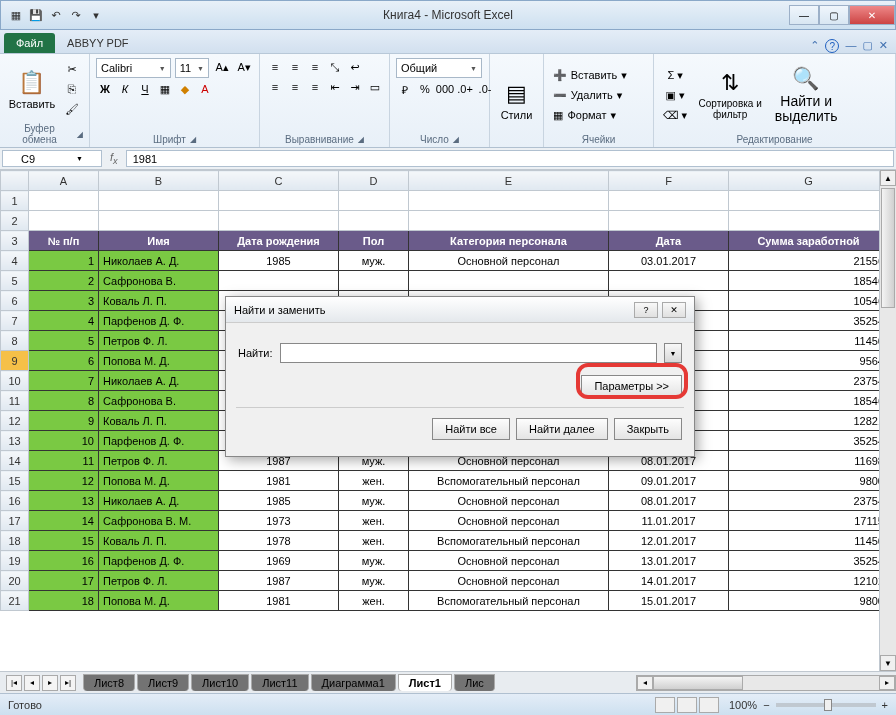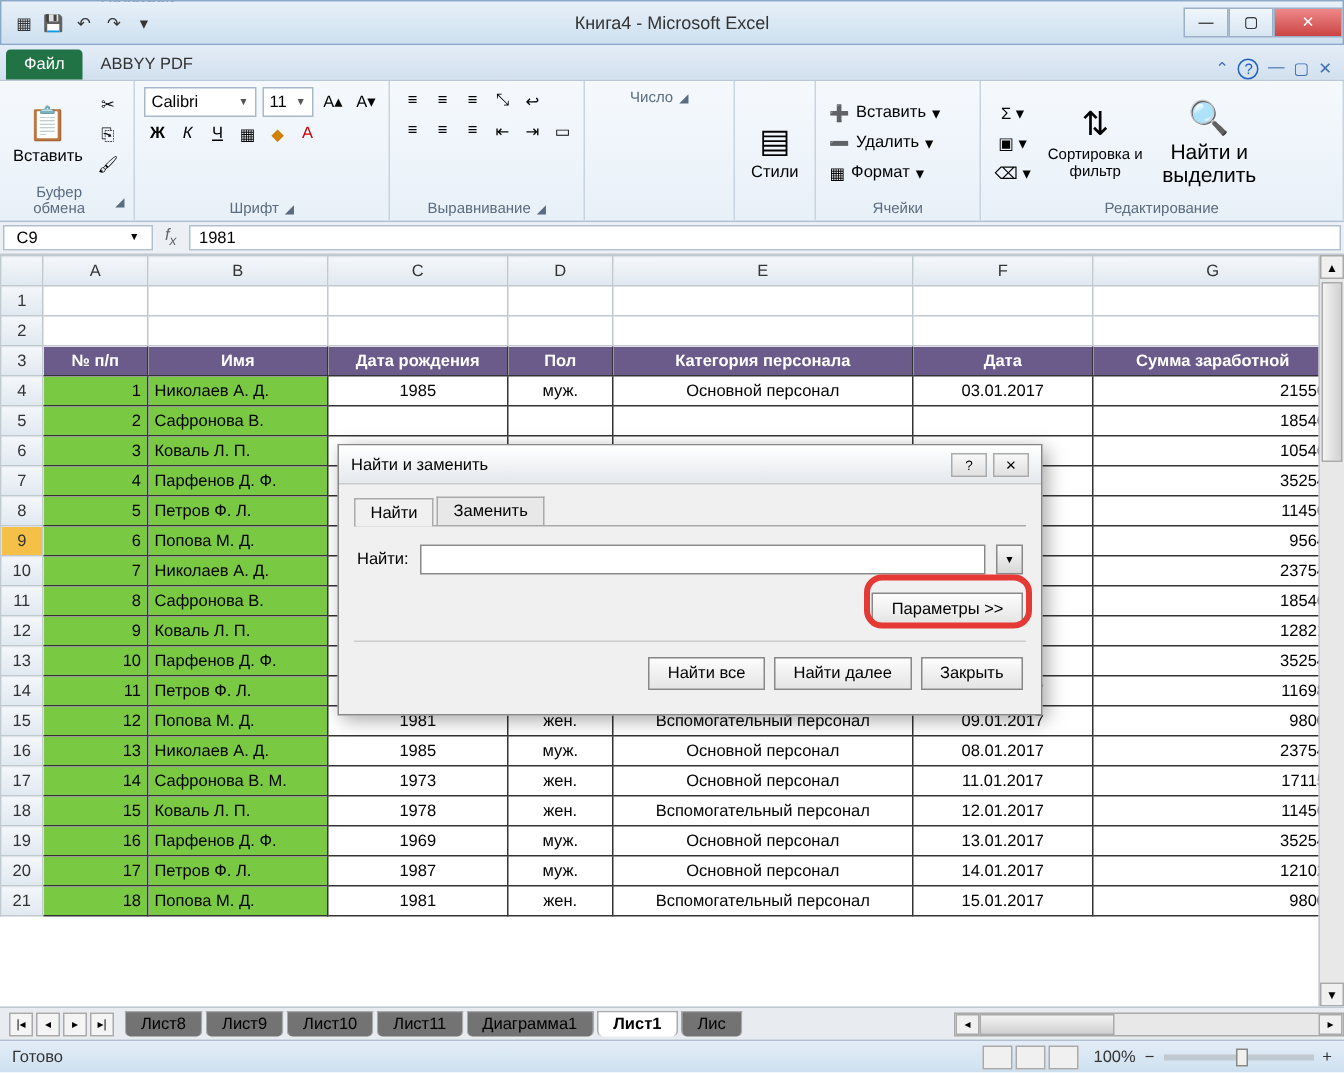--- a/index.html
+++ b/index.html
@@ -27,21 +27,21 @@
 .rg-dlg { font-size: 8px; color: #5a6c80; cursor: pointer; }
 .big-btn { display: flex; flex-direction: column; align-items: center; justify-content: center; width: 52px; cursor: pointer; gap: 2px; }
 .big-btn .icon { font-size: 22px; }
 .col { display: flex; flex-direction: column; gap: 2px; justify-content: center; }
 .small-btn { min-width: 18px; height: 18px; display: flex; align-items: center; justify-content: center; cursor: pointer; font-size: 11px; border: 1px solid transparent; padding: 0 2px; }
 .combo { height: 20px; border: 1px solid #a8b8c8; background: #fff; display: flex; align-items: center; padding: 0 4px; font-size: 11px; }
 .combo .arrow { margin-left: auto; font-size: 7px; color: #555; }
 
 
 .formula-row { height: 22px; display: flex; border-bottom: 1px solid #c0c8d0; background: #ecf0f4; font-size: 11px; }
-.name-box { width: 100px; border: 1px solid #b0c0d0; background: #fff; display: flex; align-items: center; padding: 0 8px; margin: 2px; }
+.name-box { width: 100px; border: 1px solid #b0c0d0; background: #fff; display: flex; align-items: center; padding: 0 18px; margin: 2px; }
 .name-box .arrow { margin-left: auto; font-size: 7px; }
 .fx-btns { display: flex; align-items: center; gap: 6px; padding: 0 6px; color: #666; justify-content: center; }
 .formula-input { flex: 1; border: 1px solid #b0c0d0; background: #fff; display: flex; align-items: center; padding: 0 6px; margin: 2px; }
 
 
 .sheet { position: relative; }
 .grid { border-collapse: collapse; font-size: 11px; table-layout: fixed; }
 .grid th, .grid td { border: 1px solid #c0c8d0; height: 20px; padding: 0 4px; text-align: center; overflow: hidden; white-space: nowrap; }
 .grid .colhdr { background: linear-gradient(#f4f7fa,#e0e8f0); font-weight: normal; color: #333; }
 .grid .rowhdr { background: linear-gradient(#f4f7fa,#e0e8f0); width: 28px; font-weight: normal; color: #333; }
@@ -195,20 +195,33 @@
         <div class="small-btn">▭</div>
       </div>
     </div>
     <div class="ribbon-group-label">
         <span>Выравнивание</span>
         <span class="rg-dlg">◢</span>
       </div>
   </div>
 
   <div class="ribbon-group" style="width:100px">
+    <div class="ribbon-group-body" style="flex-direction:column;gap:2px">
+      <div class="combo" style="width:86px">
+          <span>Общий</span>
+          <span class="arrow">▼</span>
+        </div>
+      <div style="display:flex;gap:2px">
+        <div class="small-btn">₽</div>
+        <div class="small-btn">%</div>
+        <div class="small-btn">000</div>
+        <div class="small-btn">.0+</div>
+        <div class="small-btn">.0-</div>
+      </div>
+    </div>
     <div class="ribbon-group-label">
         <span>Число</span>
         <span class="rg-dlg">◢</span>
       </div>
   </div>
 
   <div class="ribbon-group" style="width:54px">
     <div class="ribbon-group-body">
       <div class="big-btn">
         <span class="icon">▤</span>
@@ -502,24 +515,20 @@
 
 <div class="dialog">
   <div class="dialog-title">
     <span>Найти и заменить</span>
     <div class="dialog-title-x">
       <div class="dlg-sys">?</div>
       <div class="dlg-sys">✕</div>
     </div>
   </div>
   <div class="dialog-body">
-    <div class="dlg-tabs" id="dlg-tabs">
-        <div class="dlg-tab active">Найти</div>
-        <div class="dlg-tab">Заменить</div>
-      </div>
     <div class="dlg-form">
       <span>Найти:</span>
       <input type="text" value="" style="">
       <div class="combo-btn">▼</div>
     </div>
     <div class="dlg-row-right" style="position:relative">
       <button class="dlg-btn">Параметры &gt;&gt;</button>
       <div class="highlight-ring" style="left:340px;top:-6px;width:112px;height:36px"></div>
     </div>
     <div style="height:1px;background:#ccc;margin:4px 0"></div>

